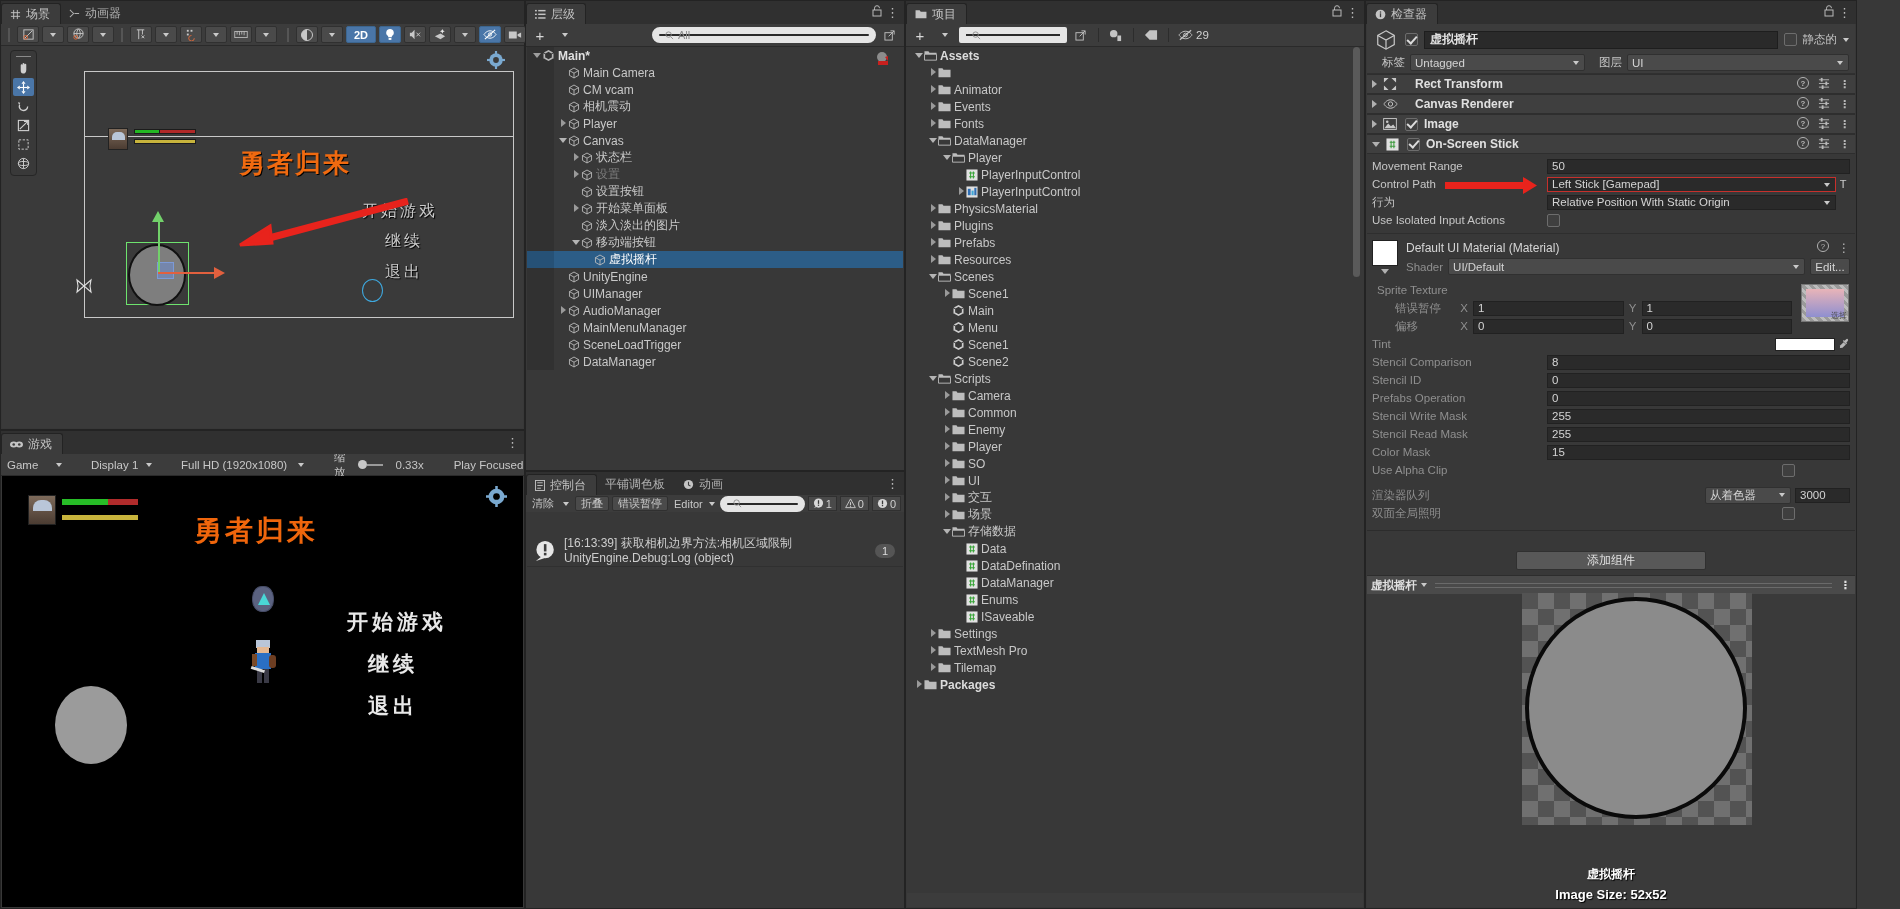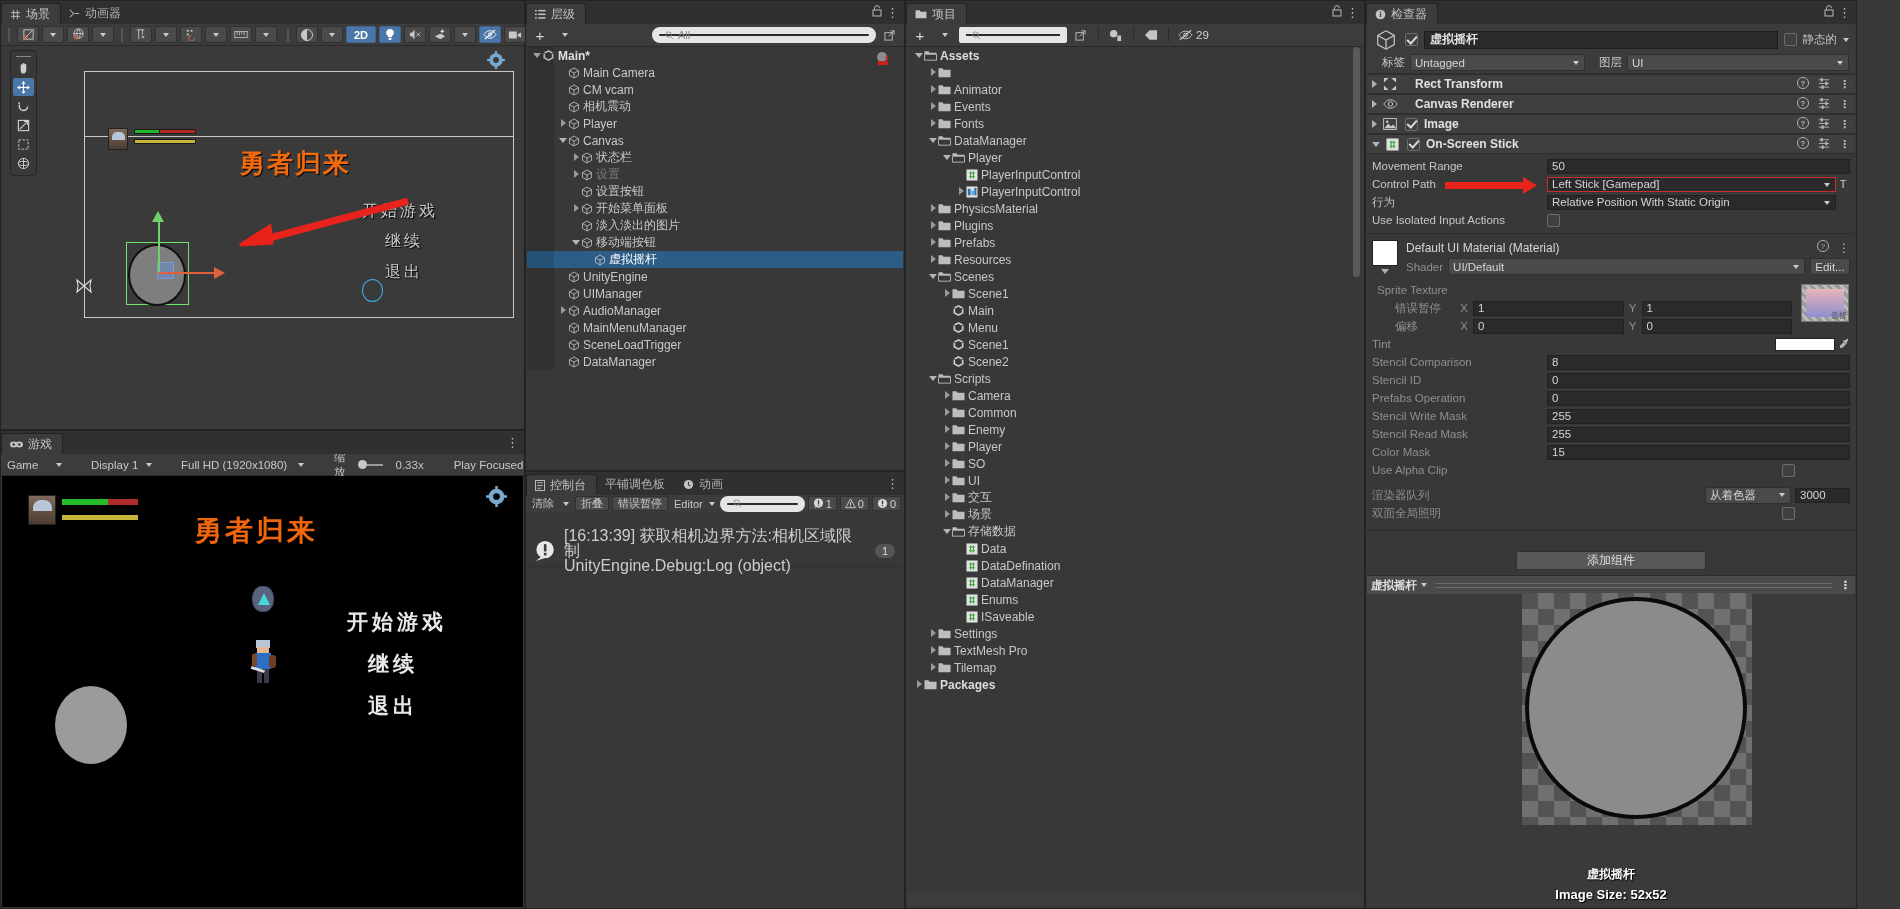--- a/index.html
+++ b/index.html
@@ -112,21 +112,21 @@
   
   #console{left:525px;top:471px;width:380px;height:438px;}
   .conRow{height:17px;background:#3c3c3c;display:flex;align-items:center;gap:3px;padding:0 3px;}
   .conbtn{height:15px;padding:0 5px;background:#4a4a4a;border:1px solid #303030;border-radius:2px;
       display:flex;align-items:center;color:#c8c8c8;font-size:11px;}
   .conbtn.flat{background:transparent;border:none;padding:0 3px;}
   .badge{display:flex;align-items:center;gap:2px;background:#4a4a4a;border:1px solid #303030;
       height:15px;padding:0 4px;font-size:11px;color:#d0d0d0;}
   .logArea{position:absolute;left:1px;top:63px;right:1px;bottom:1px;background:#383838;}
   .logEntry{height:32px;display:flex;align-items:center;gap:7px;padding:0 8px;border-bottom:1px solid #303030;}
-  .logtxt{font-size:16px;color:#cdcdcd;line-height:15px;}
+  .logtxt{font-size:12px;color:#cdcdcd;line-height:15px;}
   .logcount{margin-left:auto;background:#555;border-radius:8px;padding:1px 7px;font-size:11px;color:#ddd;}
 
   
   #project{left:905px;top:0;width:460px;height:909px;}
   .projTree{position:absolute;left:1px;top:46px;right:1px;bottom:15px;background:#383838;overflow:hidden;}
   .prow{height:17px;display:flex;align-items:center;font-size:12px;color:#c8c8c8;white-space:nowrap;}
   .prow.bold{font-weight:bold;color:#dcdcdc;}
   .bottombar{position:absolute;left:1px;right:1px;bottom:1px;height:14px;background:#3c3c3c;}
   .scroller{position:absolute;right:2px;top:46px;width:11px;height:500px;}
   .scroller i{position:absolute;left:2px;top:0;width:7px;height:230px;background:#5a5a5a;border-radius:4px;}

